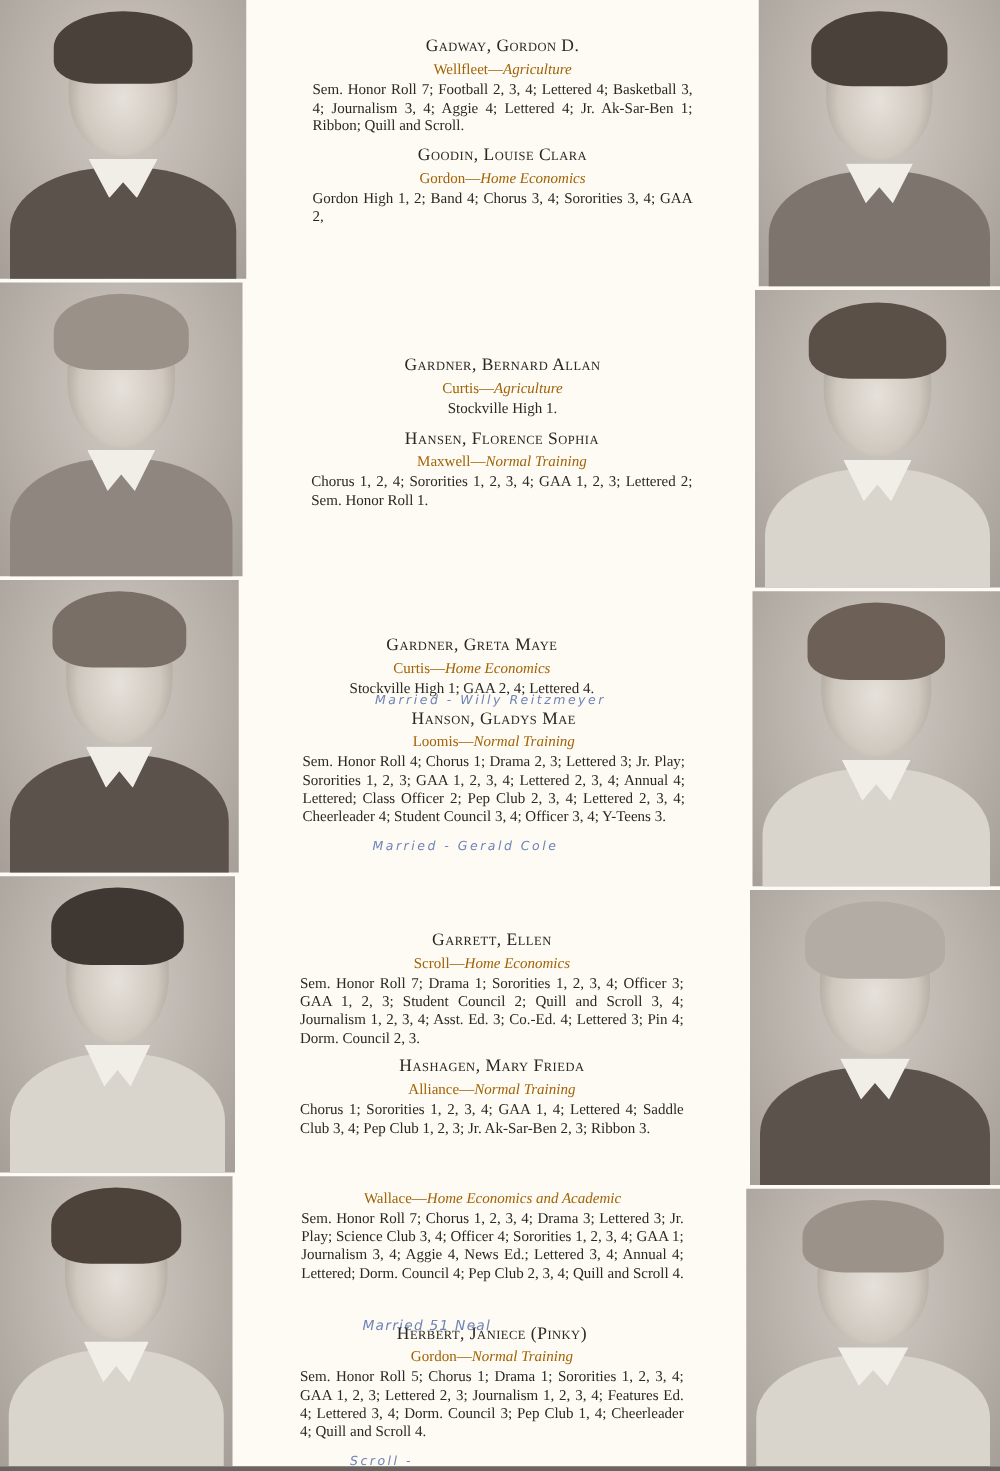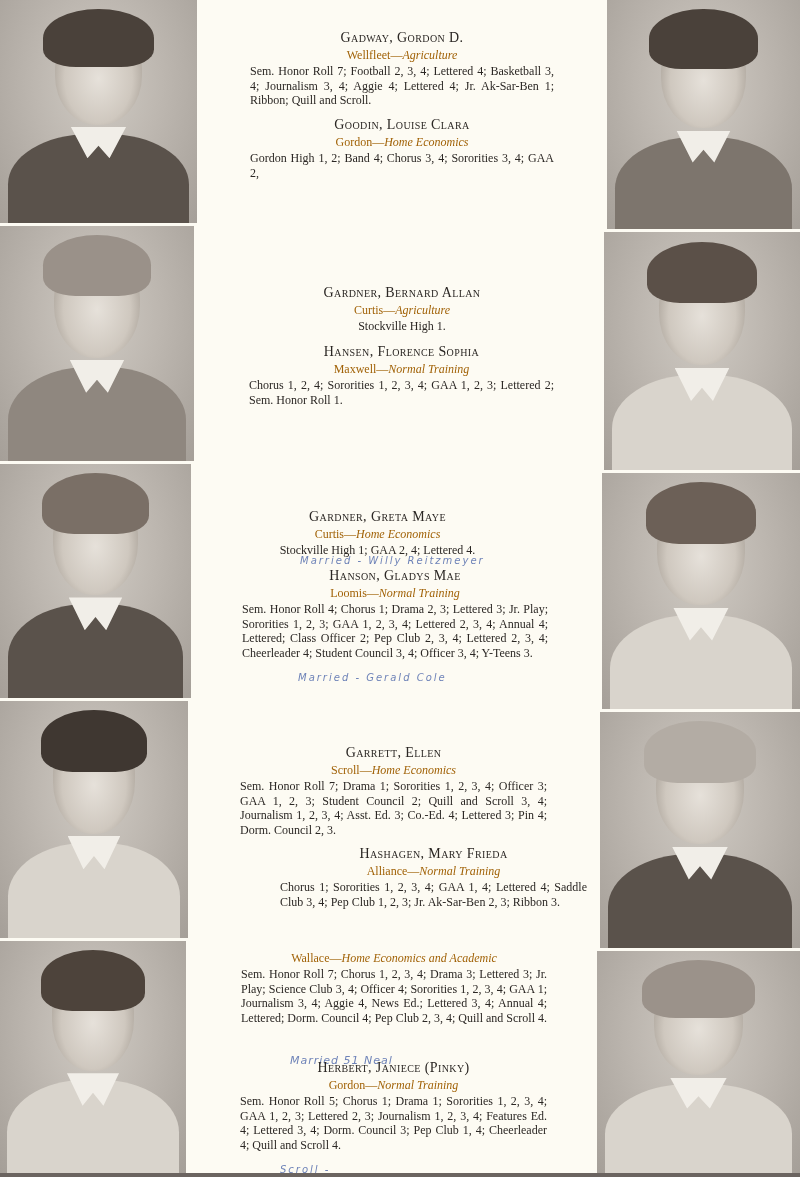--- a/index.html
+++ b/index.html
@@ -168,21 +168,21 @@
     <p class="activities">Sem. Honor Roll 4; Chorus 1; Drama 2, 3; Lettered 3; Jr. Play; Sororities 1, 2, 3; GAA 1, 2, 3, 4; Lettered 2, 3, 4; Annual 4; Lettered; Class Officer 2; Pep Club 2, 3, 4; Lettered 2, 3, 4; Cheerleader 4; Student Council 3, 4; Officer 3, 4; Y-Teens 3.</p>
   </div>
   <div class="handnote" style="left:298px;top:672px;">Married - Gerald Cole</div>
 
   <div class="entry" style="left:240px;top:744px;width:307px;">
     <p class="name">Garrett, Ellen</p>
     <p class="origin"><span>Scroll</span><span>—</span><i>Home Economics</i></p>
     <p class="activities">Sem. Honor Roll 7; Drama 1; Sororities 1, 2, 3, 4; Officer 3; GAA 1, 2, 3; Student Council 2; Quill and Scroll 3, 4; Journalism 1, 2, 3, 4; Asst. Ed. 3; Co.-Ed. 4; Lettered 3; Pin 4; Dorm. Council 2, 3.</p>
   </div>
 
-  <div class="entry" style="left:240px;top:845px;width:307px;margin-left:40px;">
+  <div class="entry" style="left:240px;top:845px;width:307px;">
     <p class="name">Hashagen, Mary Frieda</p>
     <p class="origin"><span>Alliance</span><span>—</span><i>Normal Training</i></p>
     <p class="activities">Chorus 1; Sororities 1, 2, 3, 4; GAA 1, 4; Lettered 4; Saddle Club 3, 4; Pep Club 1, 2, 3; Jr. Ak-Sar-Ben 2, 3; Ribbon 3.</p>
   </div>
 
   <div class="entry" style="left:241px;top:950px;width:306px;">
     <p class="origin"><span>Wallace</span><span>—</span><i>Home Economics and Academic</i></p>
     <p class="activities">Sem. Honor Roll 7; Chorus 1, 2, 3, 4; Drama 3; Lettered 3; Jr. Play; Science Club 3, 4; Officer 4; Sororities 1, 2, 3, 4; GAA 1; Journalism 3, 4; Aggie 4, News Ed.; Lettered 3, 4; Annual 4; Lettered; Dorm. Council 4; Pep Club 2, 3, 4; Quill and Scroll 4.</p>
   </div>
   <div class="handnote" style="left:290px;top:1054px;font-size:11px;letter-spacing:1px;font-style:italic;">Married 51 Neal</div>

